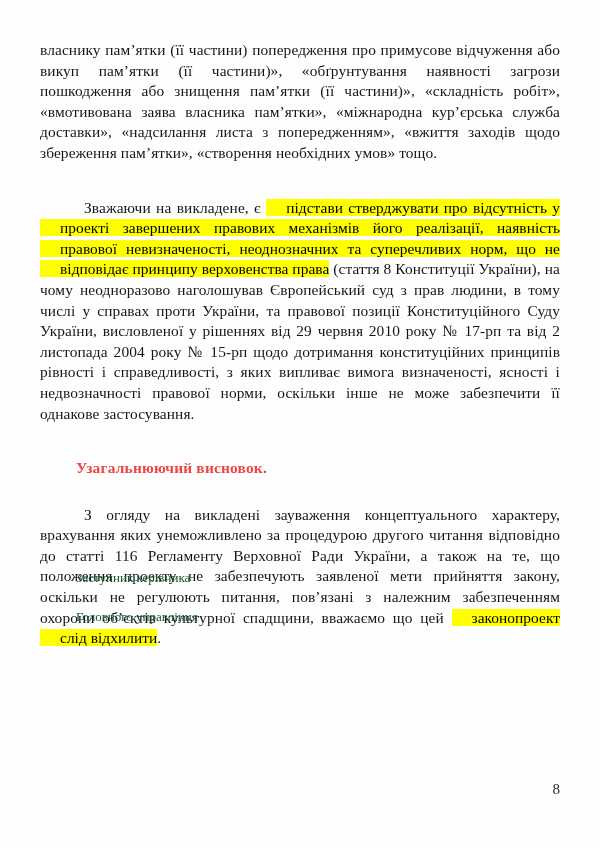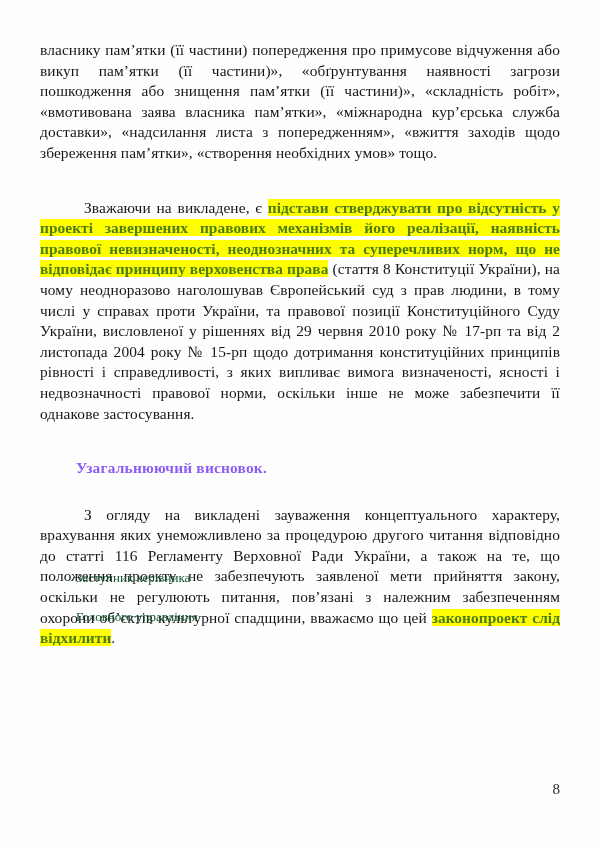--- a/index.html
+++ b/index.html
@@ -37,33 +37,34 @@
     letter-spacing: 0.1px;
   }
   p.para.indent {
     text-indent: 44px;
   }
   .gap-md { height: 18px; }
   .gap-lg { height: 26px; }
 
   .hl {
     background: #ffff00;
-    font-weight: bold;
-    color: #4d7c0f;
+    font-weight: normal;
+    color: #000000;
     letter-spacing: 0.05px;
     box-decoration-break: clone;
+    padding-left: 20px;
     -webkit-box-decoration-break: clone;
   }
 
   .heading-line {
     margin: 0;
     font-size: 15.4px;
     line-height: 20.6px;
     font-weight: bold;
-    color: #8b5cf6;
+    color: #ef4444;
     padding-left: 44px;
     letter-spacing: 0.2px;
   }
 
   .signature {
     position: absolute;
     left: 32px;
     top: 548px;
     width: 536px;
     display: flex;

